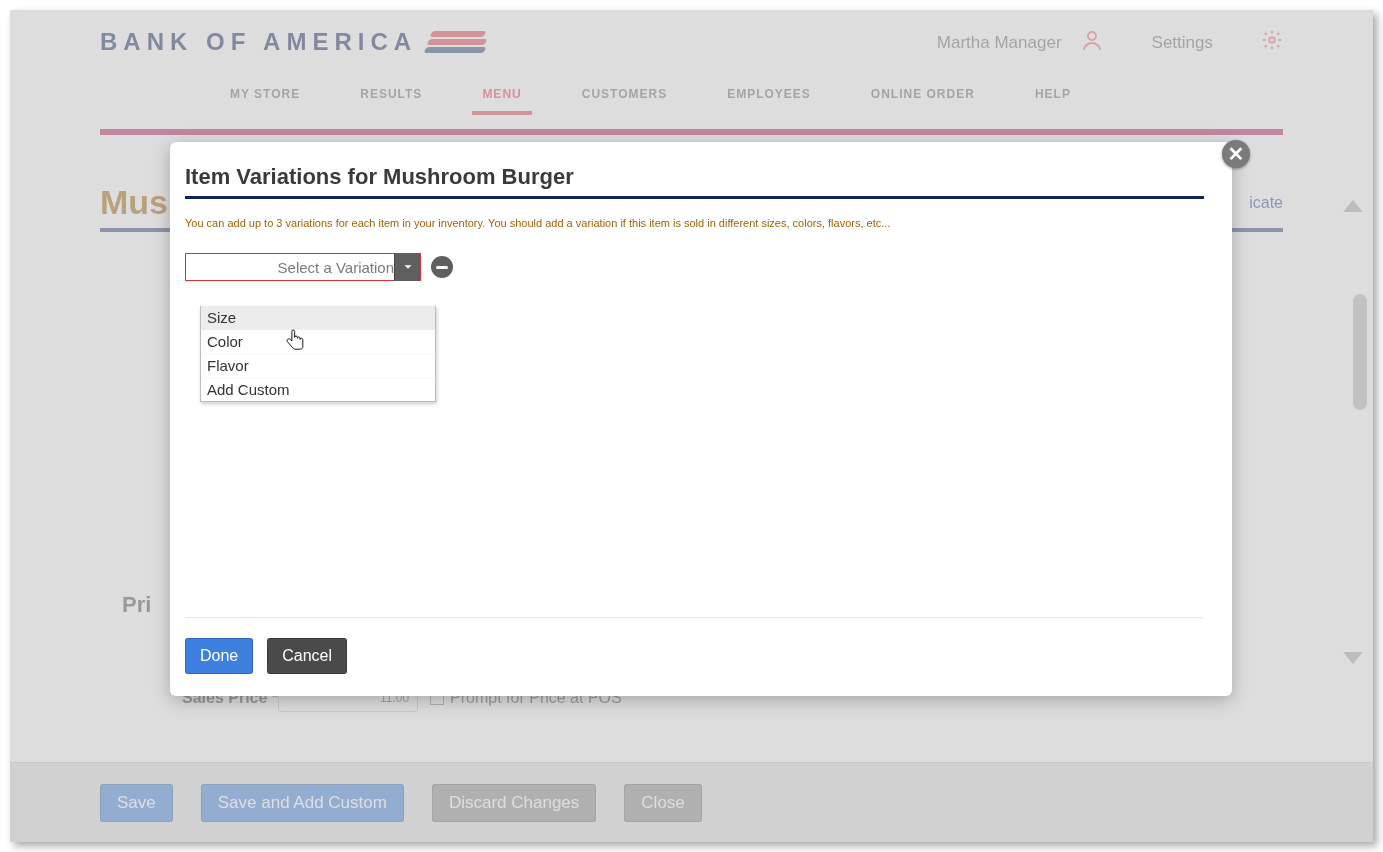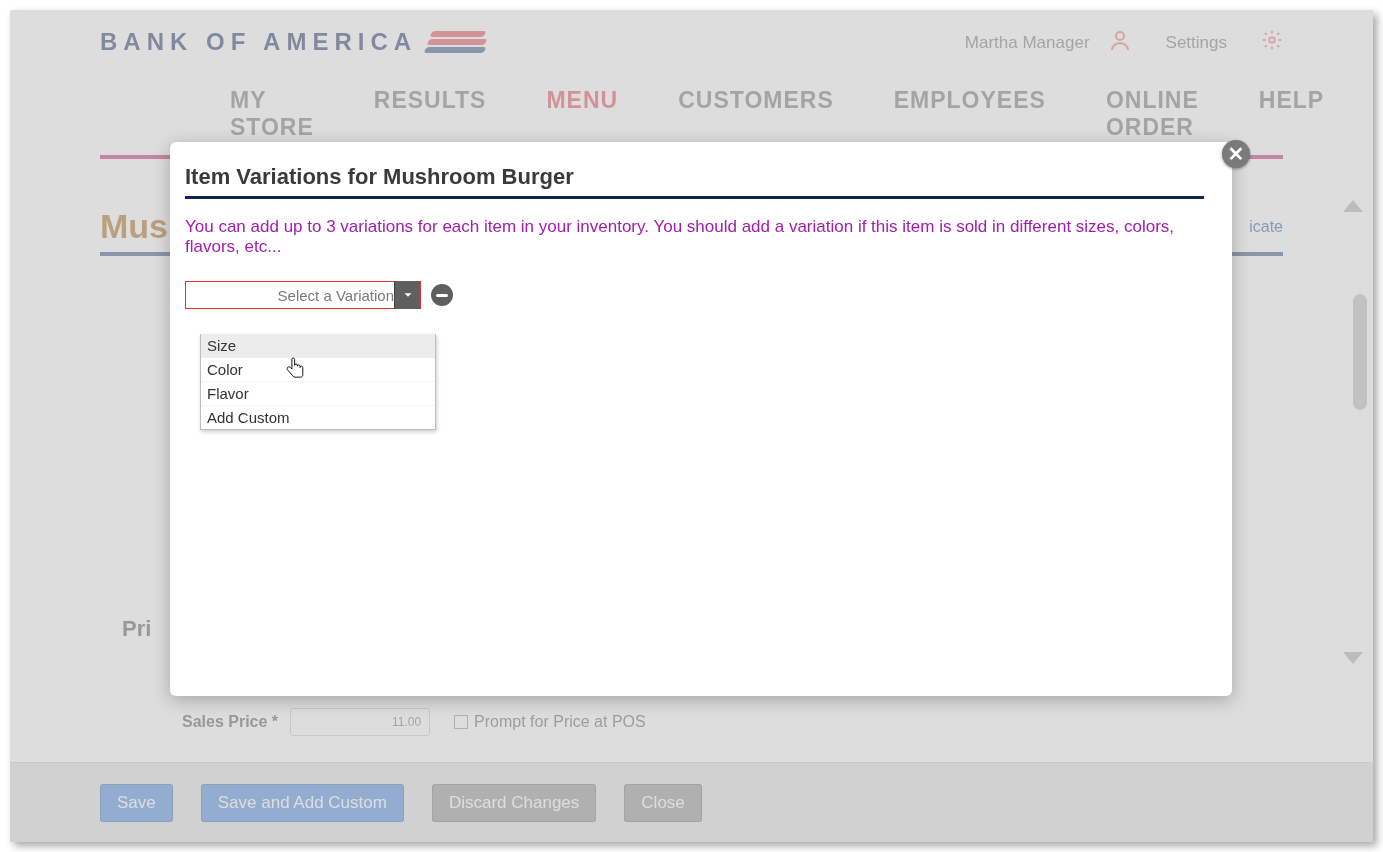--- a/index.html
+++ b/index.html
@@ -37,32 +37,32 @@
     font-size: 24px;
   }
   .brand-flag { display:inline-block; margin-left: 8px; vertical-align: middle; }
   .brand-flag span {
     display:block; width: 60px; height: 6px; border-radius: 3px;
     margin: 2px 0; transform: skewX(-25deg);
   }
   .brand-flag span:nth-child(1){ background:#e23b4b; width:54px; margin-left:6px;}
   .brand-flag span:nth-child(2){ background:#e23b4b; width:58px; margin-left:3px;}
   .brand-flag span:nth-child(3){ background:#2a3f71; width:60px;}
-  .top-right { display:flex; align-items:center; gap: 34px; color:#6a6a6a; font-size:17px;}
+  .top-right { display:flex; align-items:center; gap: 48px; color:#6a6a6a; font-size:17px;}
   .top-right .user-area { display:flex; align-items:center; gap:18px;}
   .person-icon, .gear-icon-top { color:#ea6a7a; }
 
   
   .mainnav {
     margin: 30px 90px 0 90px;
-    border-bottom: 4px solid #be185d;
+    border-bottom: 6px solid #be185d;
     display:flex;
     gap: 40px;
-    padding: 0 20px 4px 120px;
-    font-size: 23px;
+    padding: 0 20px 16px 120px;
+    font-size: 12px;
     font-weight: 700;
     color:#6b6b6b;
     letter-spacing: 1px;
   }
   .mainnav .tab { padding: 0 10px 10px 10px; cursor:pointer; }
   .mainnav .tab.active { color:#e23b4b; border-bottom: 4px solid #e23b4b; margin-bottom:-2px; }
 
   
   .subnav {
     display:flex; gap:0;
@@ -88,21 +88,21 @@
     border-bottom: 4px solid #2a3f71;
     padding-bottom: 6px;
   }
   .page-title {
     font-size: 34px; font-weight: 700; color:#a16207;
   }
   .page-links { display:flex; gap:18px; color:#244b9b; font-size:16px;}
   .page-links span { cursor:pointer; }
 
   .pricing-heading { margin: 360px 0 12px 112px; font-size:22px; font-weight:700; color:#4a4a4a;}
-  .sales-row { display:flex; align-items:center; gap:12px; margin: 66px 0 0 172px;}
+  .sales-row { display:flex; align-items:center; margin: 66px 0 0 172px;}
   .sales-label { font-weight:700; color:#4a4a4a; font-size:16px;}
   .sales-input {
     width: 140px; height: 28px; border:1px solid #c7c7c7; border-radius:3px;
     text-align:right; padding: 2px 8px; font-size:12px; color:#666;
   }
   .chk { margin-left: 12px; display:flex; align-items:center; gap:6px; color:#555; font-size:16px;}
   .chk-box { width:14px;height:14px;border:1px solid #888;display:inline-block;}
 
   .footer-buttons {
     position:absolute; left:0; right:4px; bottom:0; height: 80px;
@@ -152,21 +152,21 @@
     width:28px;height:28px;border-radius:50%;
     background:#7a7a7a; color:#fff;
     display:flex;align-items:center;justify-content:center;
     font-size:20px; font-weight:700; cursor:pointer;
     box-shadow:0 1px 3px rgba(0,0,0,.4);
   }
   .modal-title {
     font-size:22px; font-weight:700; color:#3a3a3a;
   }
   .modal-hr { border:none; border-top:3px solid #10245a; margin-top:6px; }
-  .modal-desc { margin-top:18px; font-size:17px; color:#a21caf; }
+  .modal-desc { margin-top:18px; font-size:11px; color:#a16207; }
 
   .variation-row { margin-top:24px; display:flex; align-items:center; gap:10px;}
   .select-wrap {
     width: 236px; height:28px; position:relative;
     border:1px solid #d33; background:#fff;
     display:flex; align-items:center;text-align:right;
   }
   .select-placeholder { padding-left:6px; color:#7a7a7a; font-size:15px; flex:1;}
   .dropdown-btn {
     width:26px; height:28px; background:#5f5f5f;
@@ -327,15 +327,19 @@
           <div class="opt">Add Custom</div>
         </div>
 
       <div class="cursor-hand">
         <svg width="22" height="26" viewBox="0 0 24 28">
             <path fill="#fff" stroke="#000" stroke-width="1" d="M9 2c-.8 0-1.5.7-1.5 1.5V14l-1.8-1.8c-.8-.8-2-.8-2.8 0-.8.8-.8 2 0 2.8l6 7c.5.6 1.2.9 2 .9h6c1.4 0 2.5-1.1 2.5-2.5v-8c0-.8-.7-1.5-1.5-1.5s-1.5.7-1.5 1.5V11c0-.8-.7-1.5-1.5-1.5S13.5 10.2 13.5 11V10c0-.8-.7-1.5-1.5-1.5S10.5 9.2 10.5 10V3.5C10.5 2.7 9.8 2 9 2z"></path>
           </svg>
       </div>
     </div>
 
+    <div class="modal-footer">
+      <div class="mbtn done">Done</div>
+      <div class="mbtn cancel">Cancel</div>
+    </div>
   </div>
 
 </div>
 
 </body></html>

